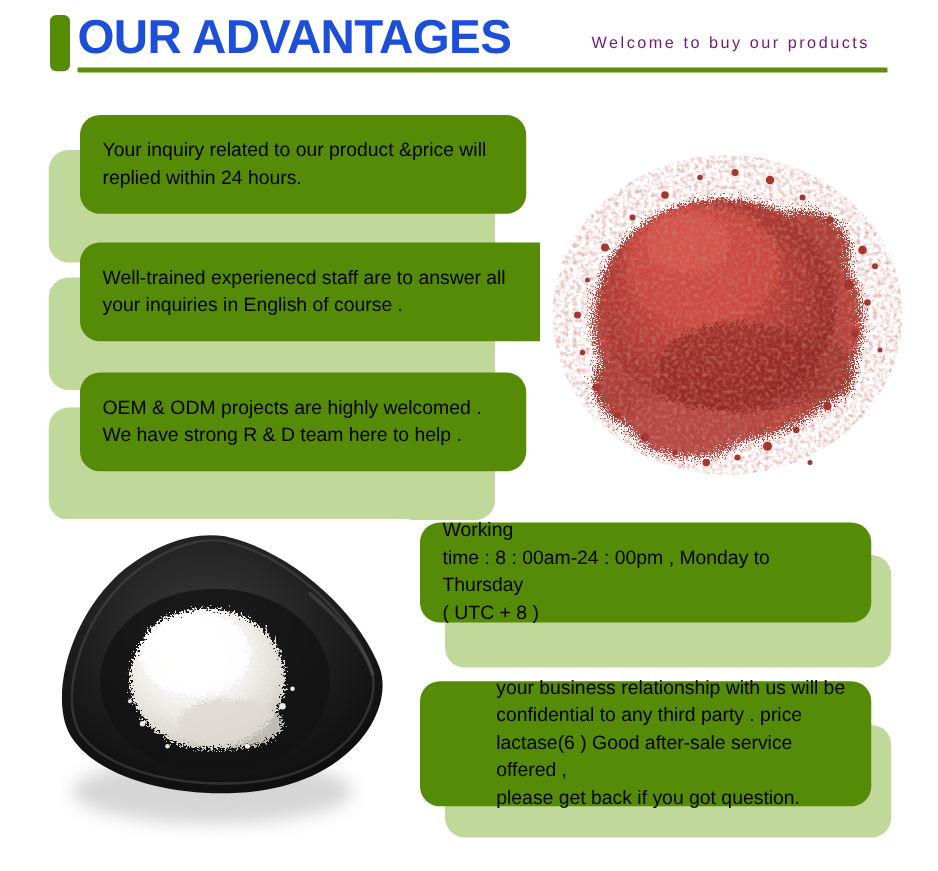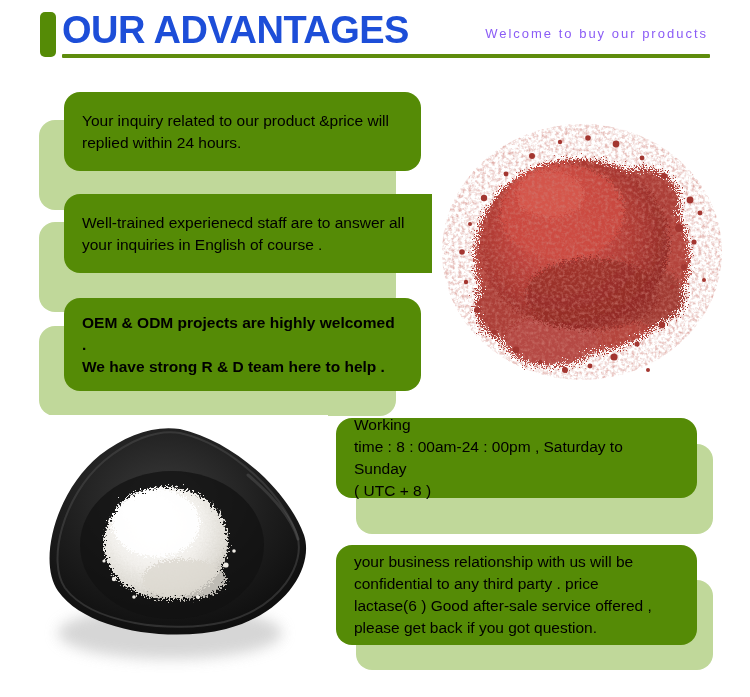--- a/index.html
+++ b/index.html
@@ -37,23 +37,23 @@
     left: 62px; top: 8px;
     font-size: 38px;
     font-weight: bold;
     color: #1d4ed8;
     letter-spacing: -0.5px;
     line-height: 45px;
     white-space: nowrap;
   }
   #header-subtitle {
     position: absolute;
-    right: 42px; top: 26px;
+    right: 54px; top: 26px;
     font-size: 13px;
-    color: #8b5cf6;
+    color: #701a75;
     letter-spacing: 2.0px;
     white-space: nowrap;
   }
   #header-rule {
     position: absolute;
     left: 62px; top: 54px;
     width: 648px; height: 4px;
     background: #5E8C0D;
     border-radius: 1px;
   }
@@ -83,28 +83,28 @@
   }
 
   
   #bubble-1-shadow { left: 0px;  top: 28px; width: 357px; height: 90px; }
   #bubble-1        { left: 25px; top: 0px;  width: 357px; height: 79px; }
 
   #bubble-2-shadow { left: 0px;  top: 28px; width: 357px; height: 90px; }
   #bubble-2        { left: 25px; top: 0px;  width: 398px; height: 79px; }
 
   #bubble-3-shadow { left: 0px;  top: 28px; width: 357px; height: 90px; }
-  #bubble-3        { left: 25px; top: 0px;  width: 357px; height: 93px; font-weight: bold; }
+  #bubble-3        { left: 25px; top: 0px;  width: 357px; height: 79px; }
 
   
   #bubble-4-shadow { left: 20px; top: 26px; width: 357px; height: 90px; }
   #bubble-4        { left: 0px;  top: 0px;  width: 361px; height: 80px; }
 
   #bubble-5-shadow { left: 20px; top: 35px; width: 357px; height: 90px; }
-  #bubble-5        { left: 0px;  top: 0px;  width: 361px; height: 100px; }
+  #bubble-5        { left: 0px;  top: 0px;  width: 361px; height: 100px; padding-left: 43px; }
 
   
   .photo { position: absolute; }
 
   #red-powder-photo {
     left: 432px; top: 82px;
     width: 300px; height: 322px;
   }
   #white-powder-photo {
     left: 38px; top: 415px;
@@ -144,21 +144,21 @@
     <div class="bubble" id="bubble-3">
       <div class="bubble-text">OEM &amp; ODM projects are highly welcomed .
 We have strong R &amp; D team here to help .</div>
     </div>
   </div>
 
   <div class="bubble-wrap" style="left:336px; top:418px; width:400px; height:130px;">
     <div class="bubble-shadow" id="bubble-4-shadow"></div>
     <div class="bubble" id="bubble-4">
       <div class="bubble-text">Working
-time : 8 : 00am-24 : 00pm , Saturday to Sunday
+time : 8 : 00am-24 : 00pm , Monday to Thursday
  ( UTC + 8 )</div>
     </div>
   </div>
 
   <div class="bubble-wrap" style="left:336px; top:545px; width:400px; height:140px;">
     <div class="bubble-shadow" id="bubble-5-shadow"></div>
     <div class="bubble" id="bubble-5">
       <div class="bubble-text">your business relationship with us will be
 confidential to any third party . price
 lactase(6 ) Good after-sale service offered ,

